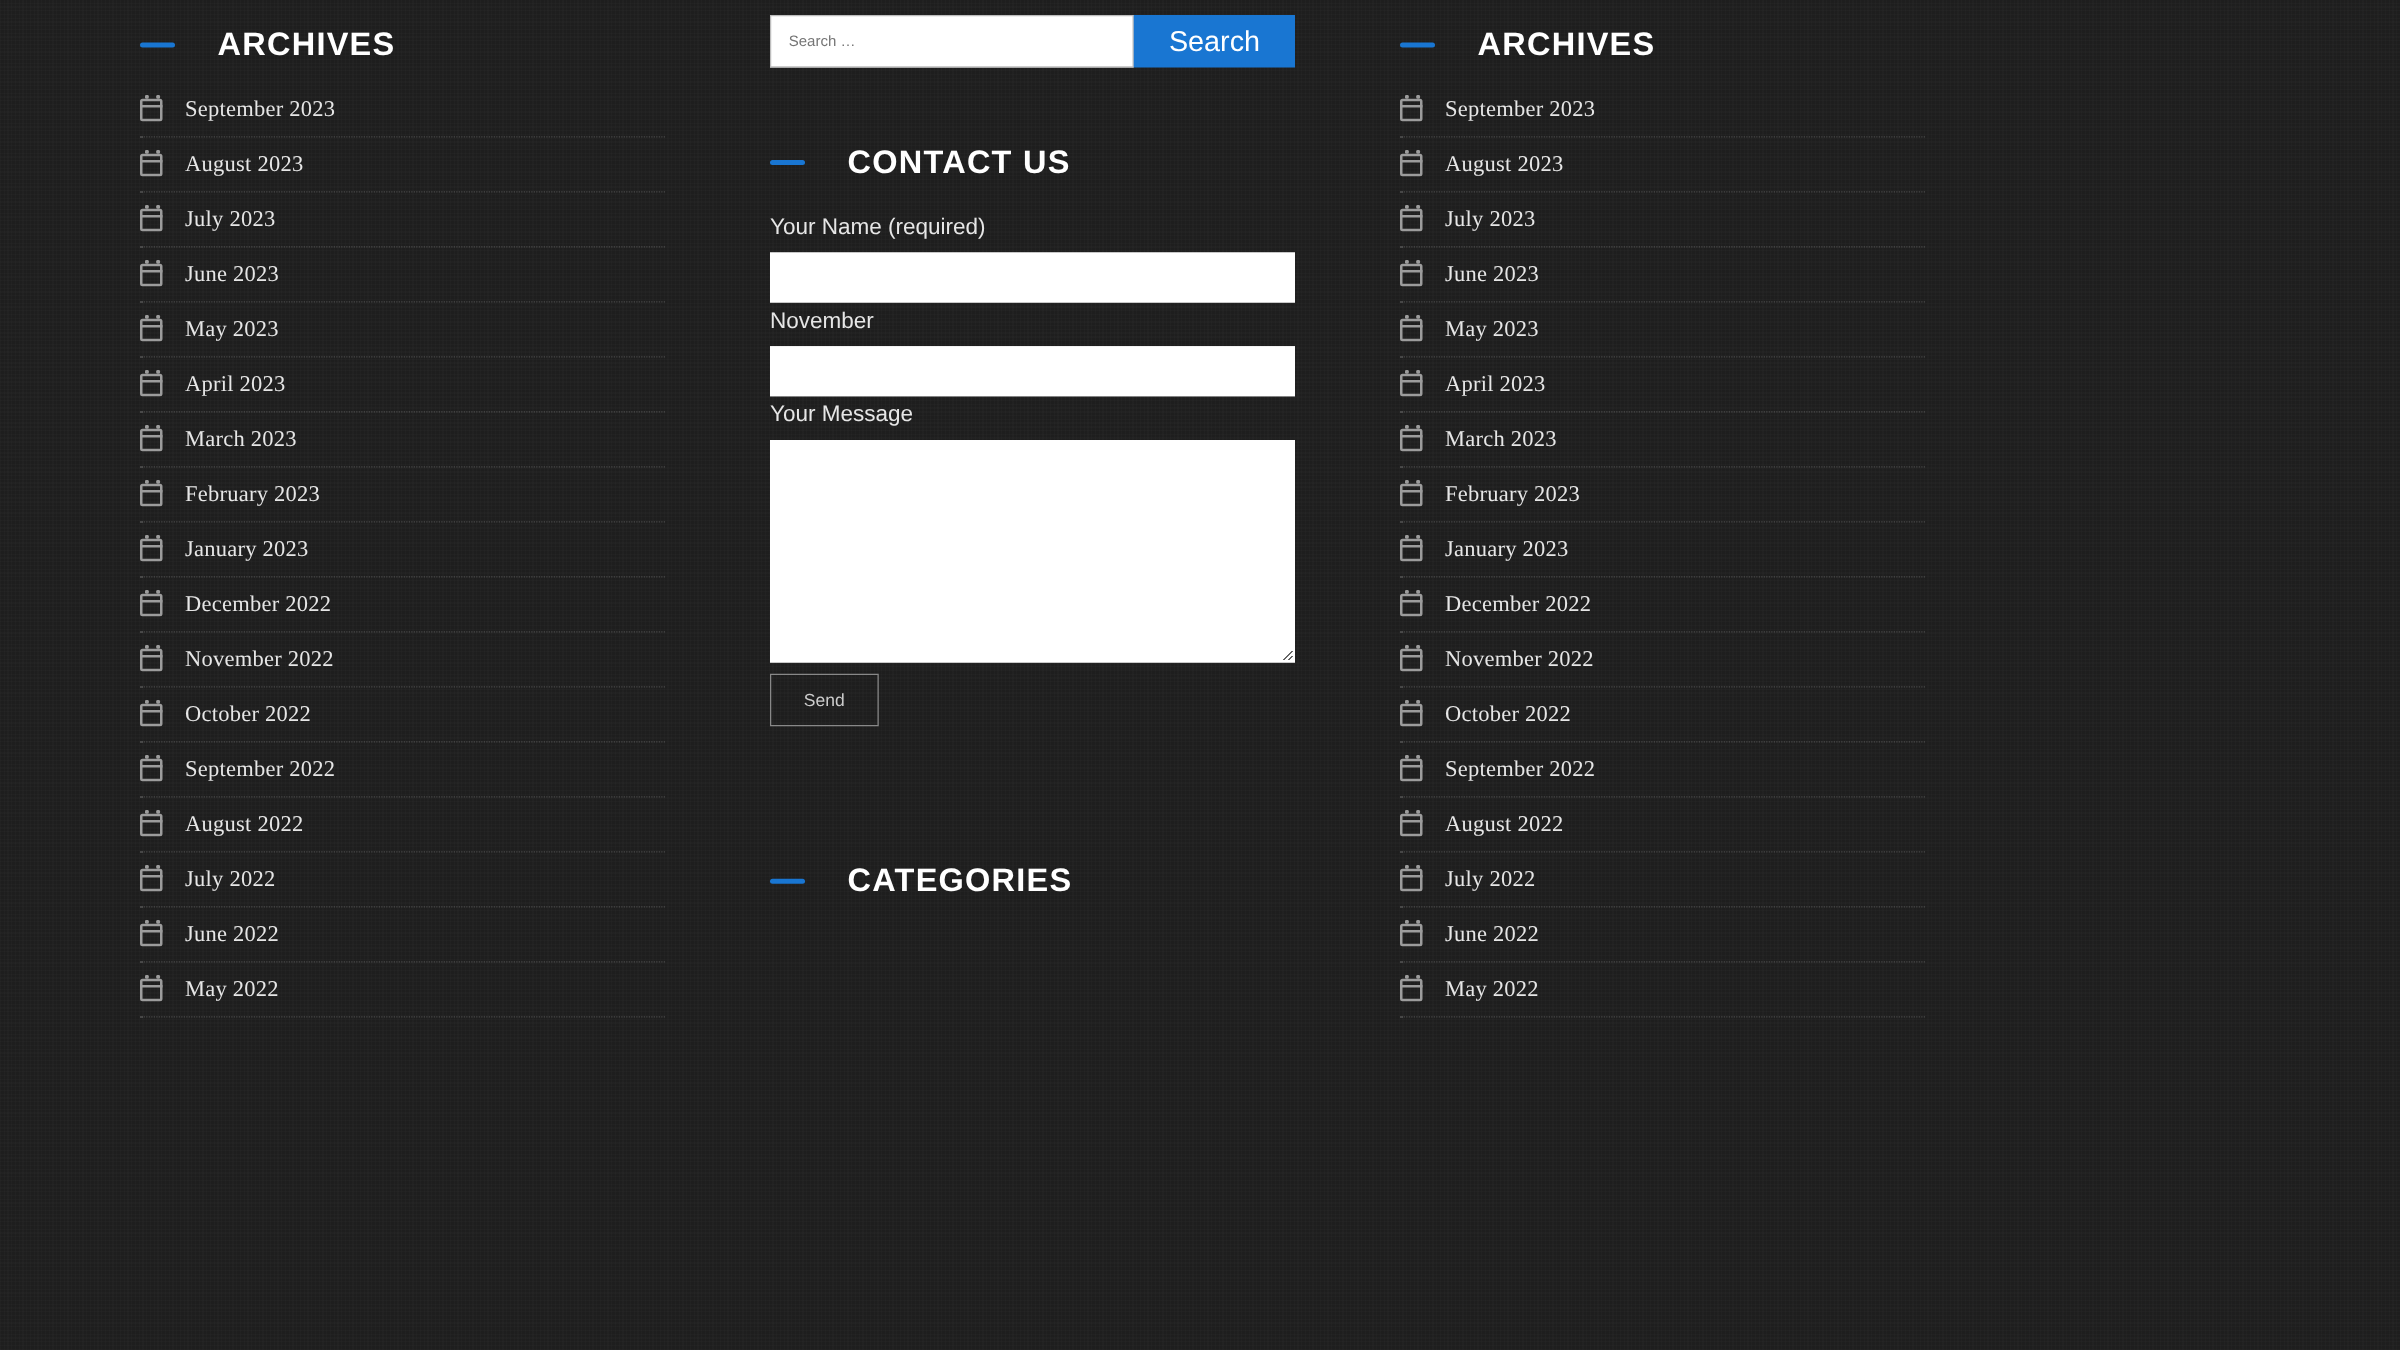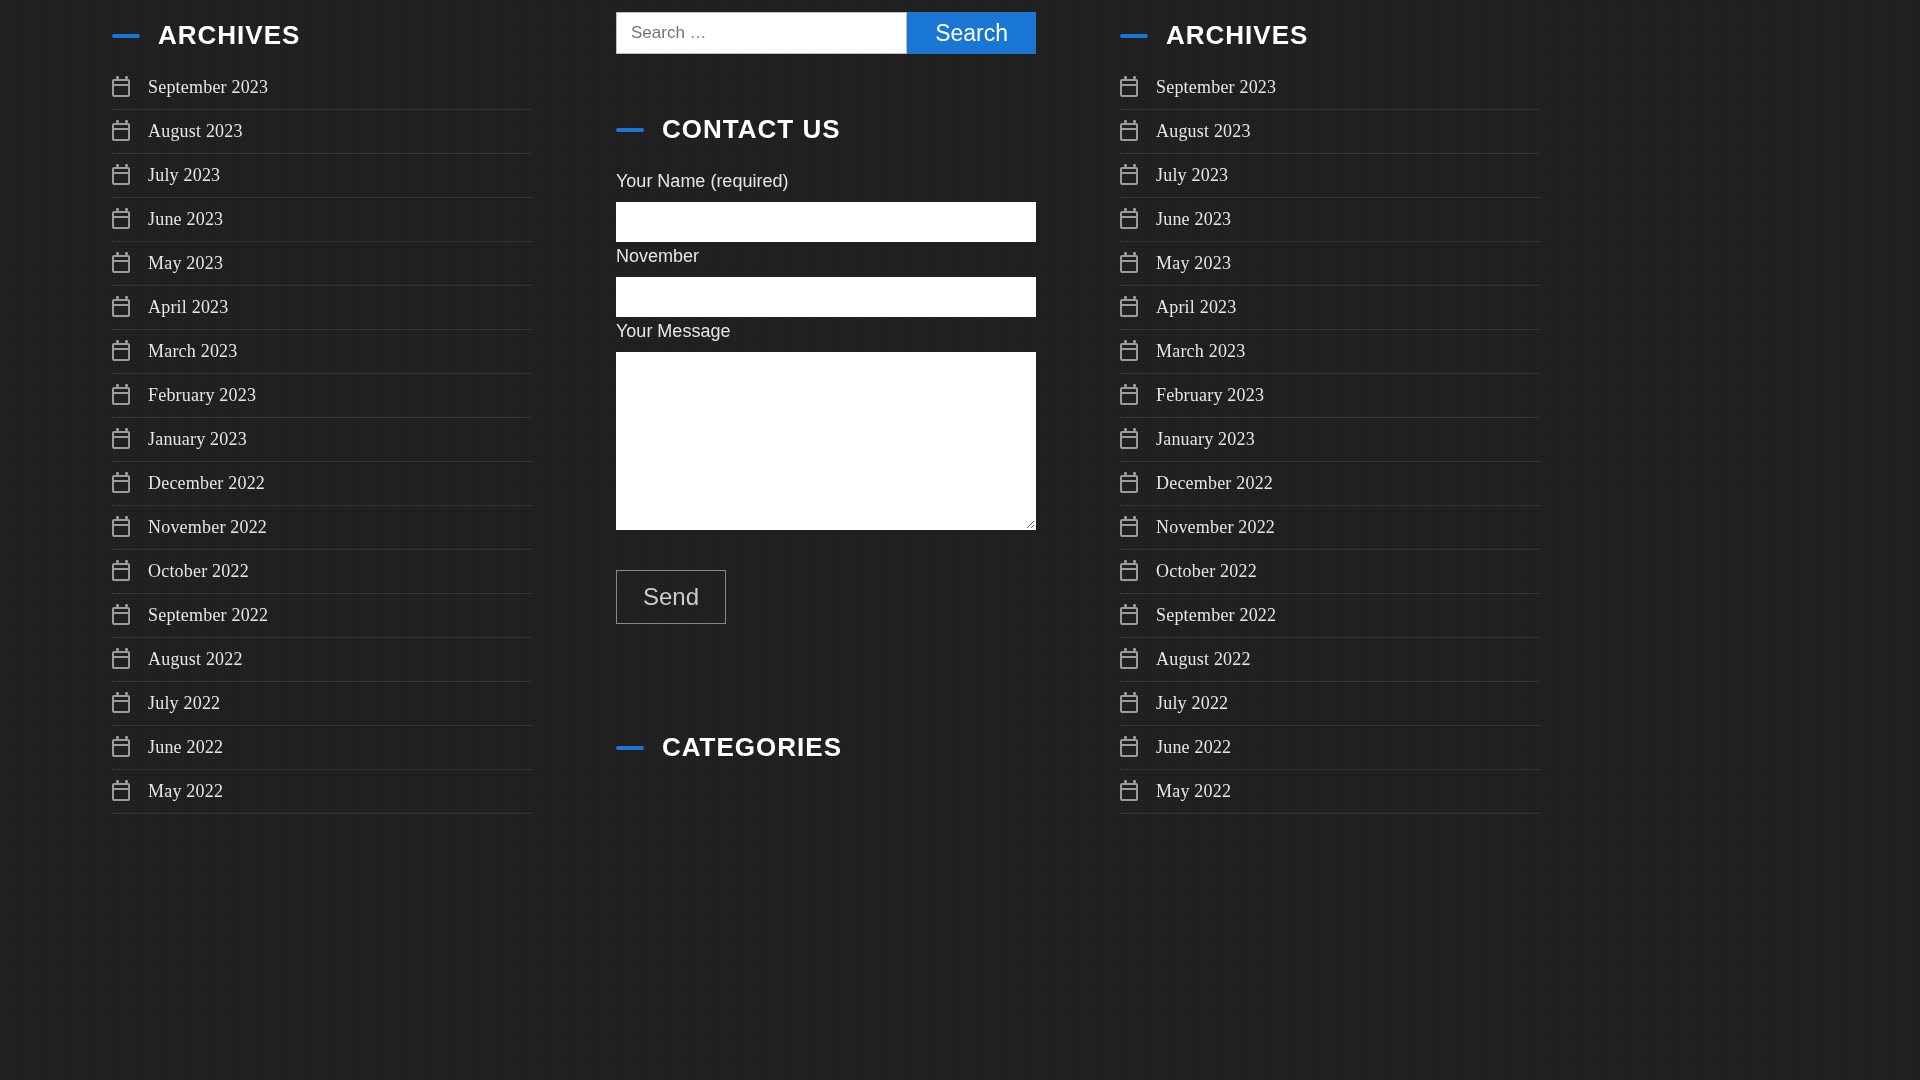--- a/index.html
+++ b/index.html
@@ -22,21 +22,21 @@
   .col {
     flex: 1 1 0;
     min-width: 0;
   }
   .col-left, .col-right { max-width: 420px; }
   .col-mid { max-width: 420px; }
 
   .widget-title {
     display: flex;
     align-items: center;
-    gap: 18px;
+    gap: 34px;
     margin-top: 20px;
     margin-bottom: 26px;
   }
   .widget-title .dash {
     width: 28px; height: 4px;
     background: #1976d2;
     border-radius: 2px;
     flex: 0 0 auto;
   }
   .widget-title h2 {
@@ -90,21 +90,21 @@
     display: flex;
     margin-top: 12px;
     margin-bottom: 60px;
   }
   .search-row input[type="text"] {
     flex: 1 1 auto;
     height: 42px;
     border: 1px solid #bdbdbd;
     background: #fff;
     color: #c2410c;
-    font-size: 17px;
+    font-size: 12px;
     padding: 0 14px;
     outline: none;
   }
   .search-row button {
     flex: 0 0 auto;
     height: 42px;
     padding: 0 28px;
     border: none;
     background: #1976d2;
     color: #fff;
@@ -134,24 +134,23 @@
     background: #fff;
     border: 1px solid #fff;
     padding: 8px 10px;
     font-size: 16px;
     resize: both;
   }
   .send-btn {
     border: 1px solid #888;
     background: transparent;
     color: #ccc;
-    font-size: 24px;
+    font-size: 14px;
     padding: 12px 26px;
     cursor: pointer;
-    margin-top: 32px;
   }
   .categories-heading { margin-top: 108px; }
 </style>
 </head>
 <body>
 
 <div class="wrap">
 
   <div class="col col-left">
     <div class="widget-title">

